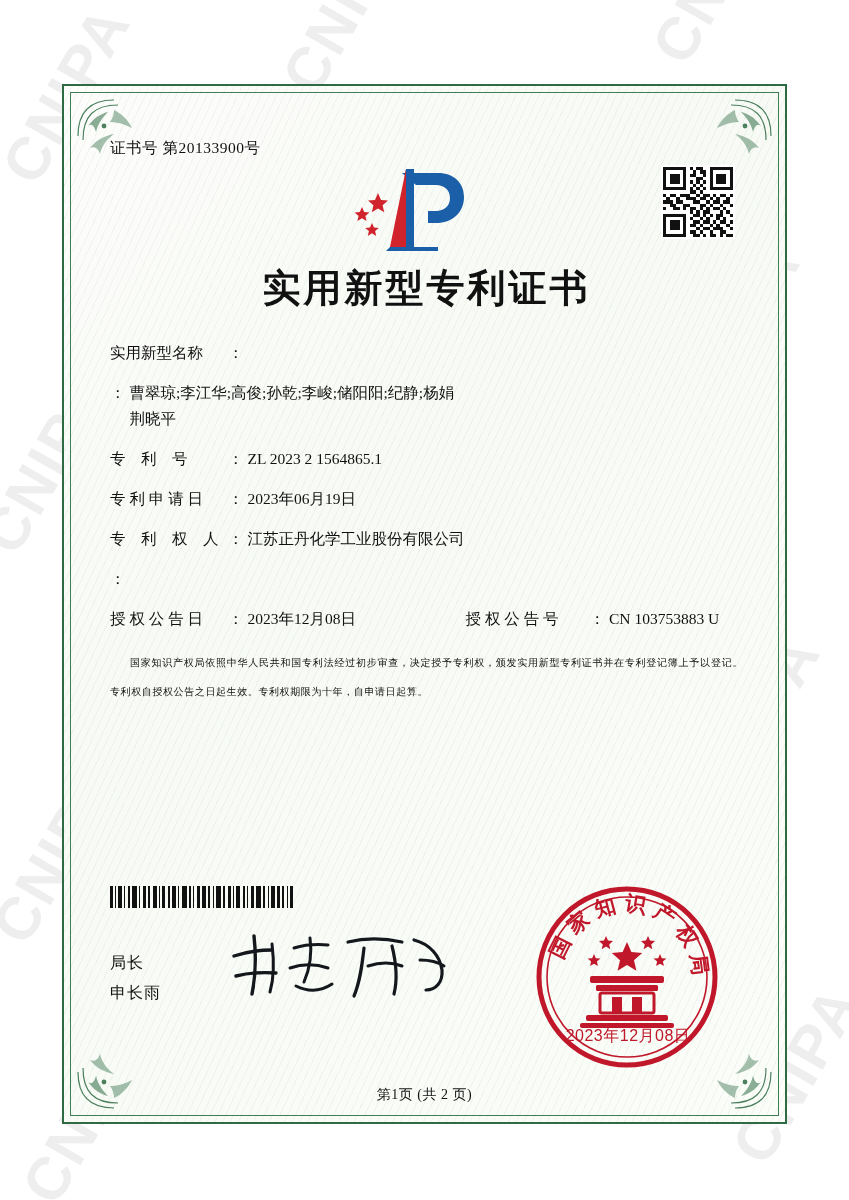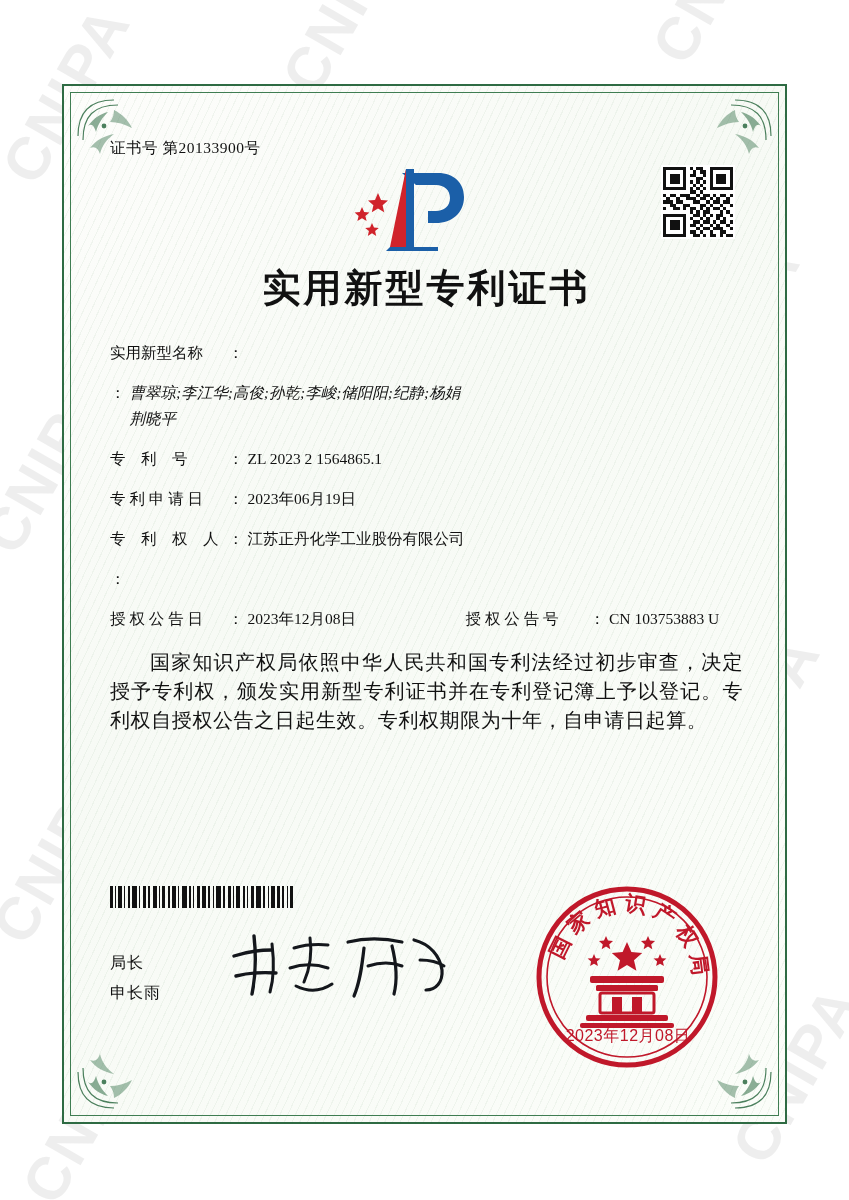--- a/index.html
+++ b/index.html
@@ -144,24 +144,24 @@
 
   .field.two-col { margin-bottom: 12px; }
   .field .lbl2 {
     flex: 0 0 auto;
     width: 124px;
     display: flex;
     justify-content: space-between;
     margin-left: 22px;
   }
 
-  .val-2line { line-height: 26px; font-style: italic; }
+  .val-2line { line-height: 26px; }
 
   .para {
-    font-size: 20px;
+    font-size: 10px;
     line-height: 29px;
     color: #111;
     text-align: justify;
     text-indent: 2em;
     margin: 0 0 6px 0;
     letter-spacing: .6px;
   }
   .para-block { margin-top: 16px; }
 
   
@@ -938,15 +938,16 @@
         <defs>
           <path id="sealarc" d="M 93 93 m -66 0 a 66 66 0 0 1 132 0" fill="none"></path>
         </defs>
         <text font-family="'Liberation Serif', serif" font-size="21" font-weight="700" fill="#c0182a" letter-spacing="7">
           <textPath href="#sealarc" startOffset="8%">国家知识产权局</textPath>
         </text>
       </svg>
     </div>
     <div class="seal-date">2023年12月08日</div>
 
+    <div class="page-num">第1页 (共 2 页)</div>
   </div>
 
 </div>
 
 </body></html>

